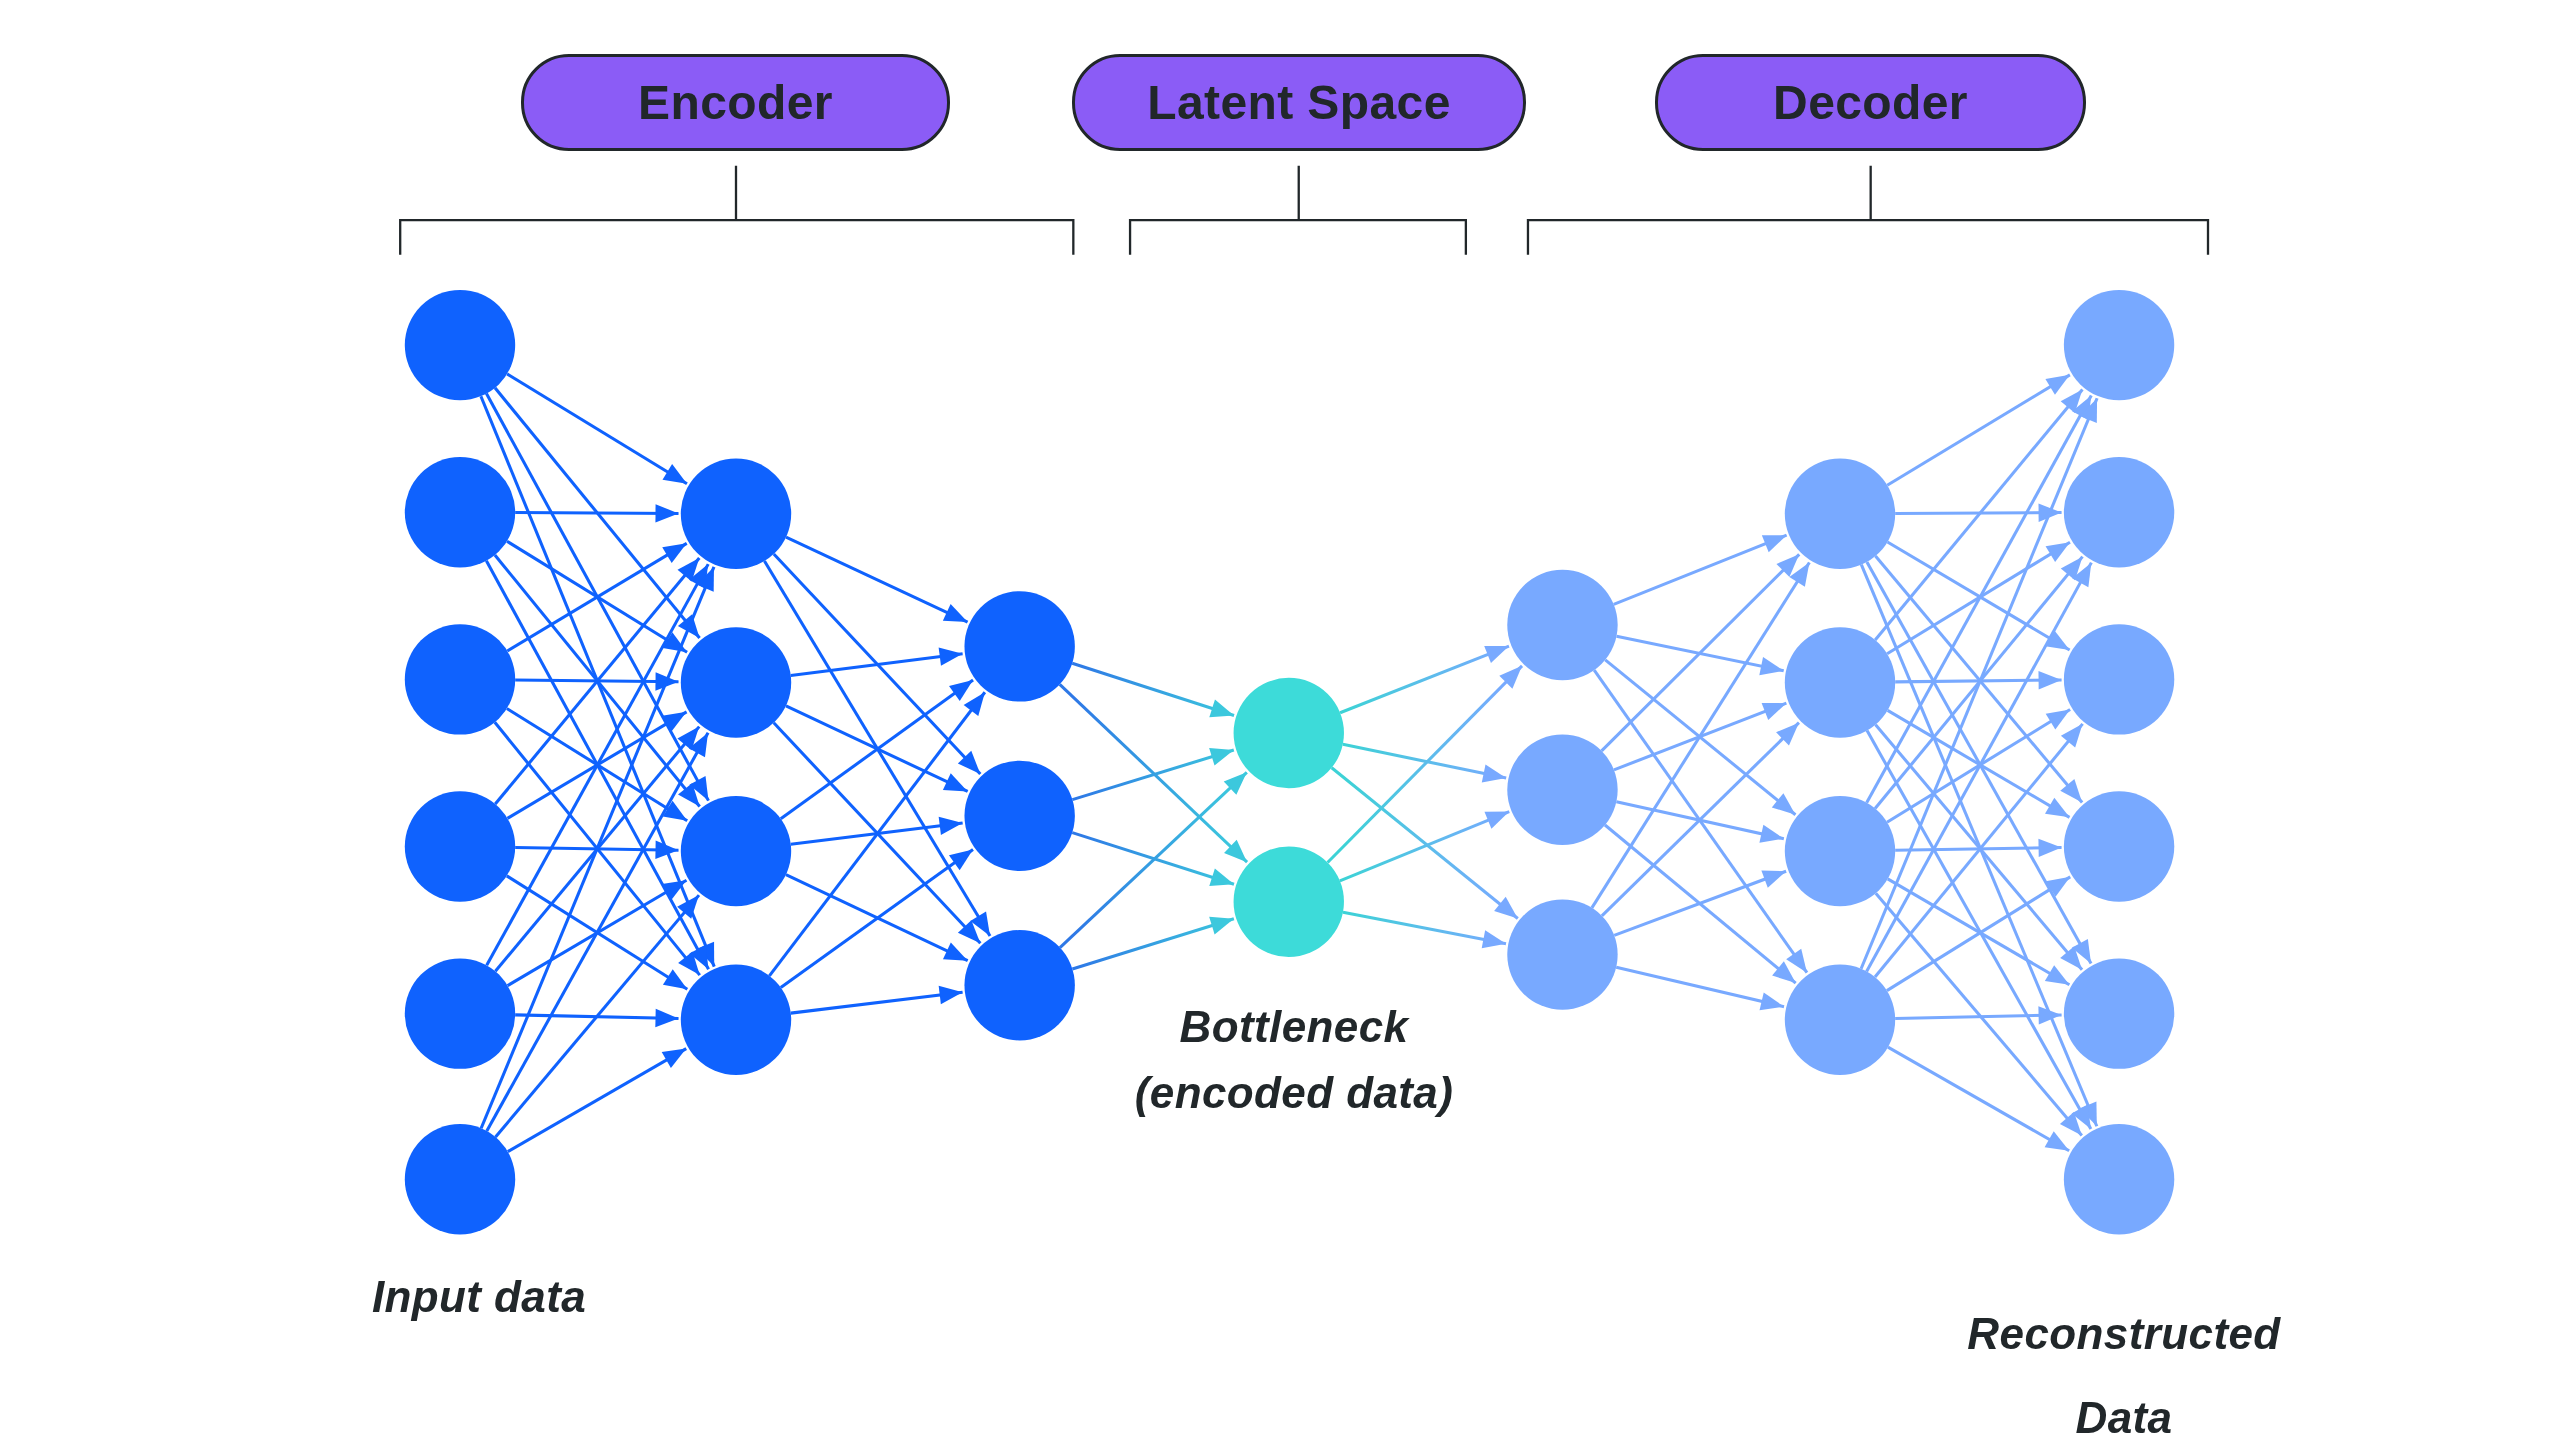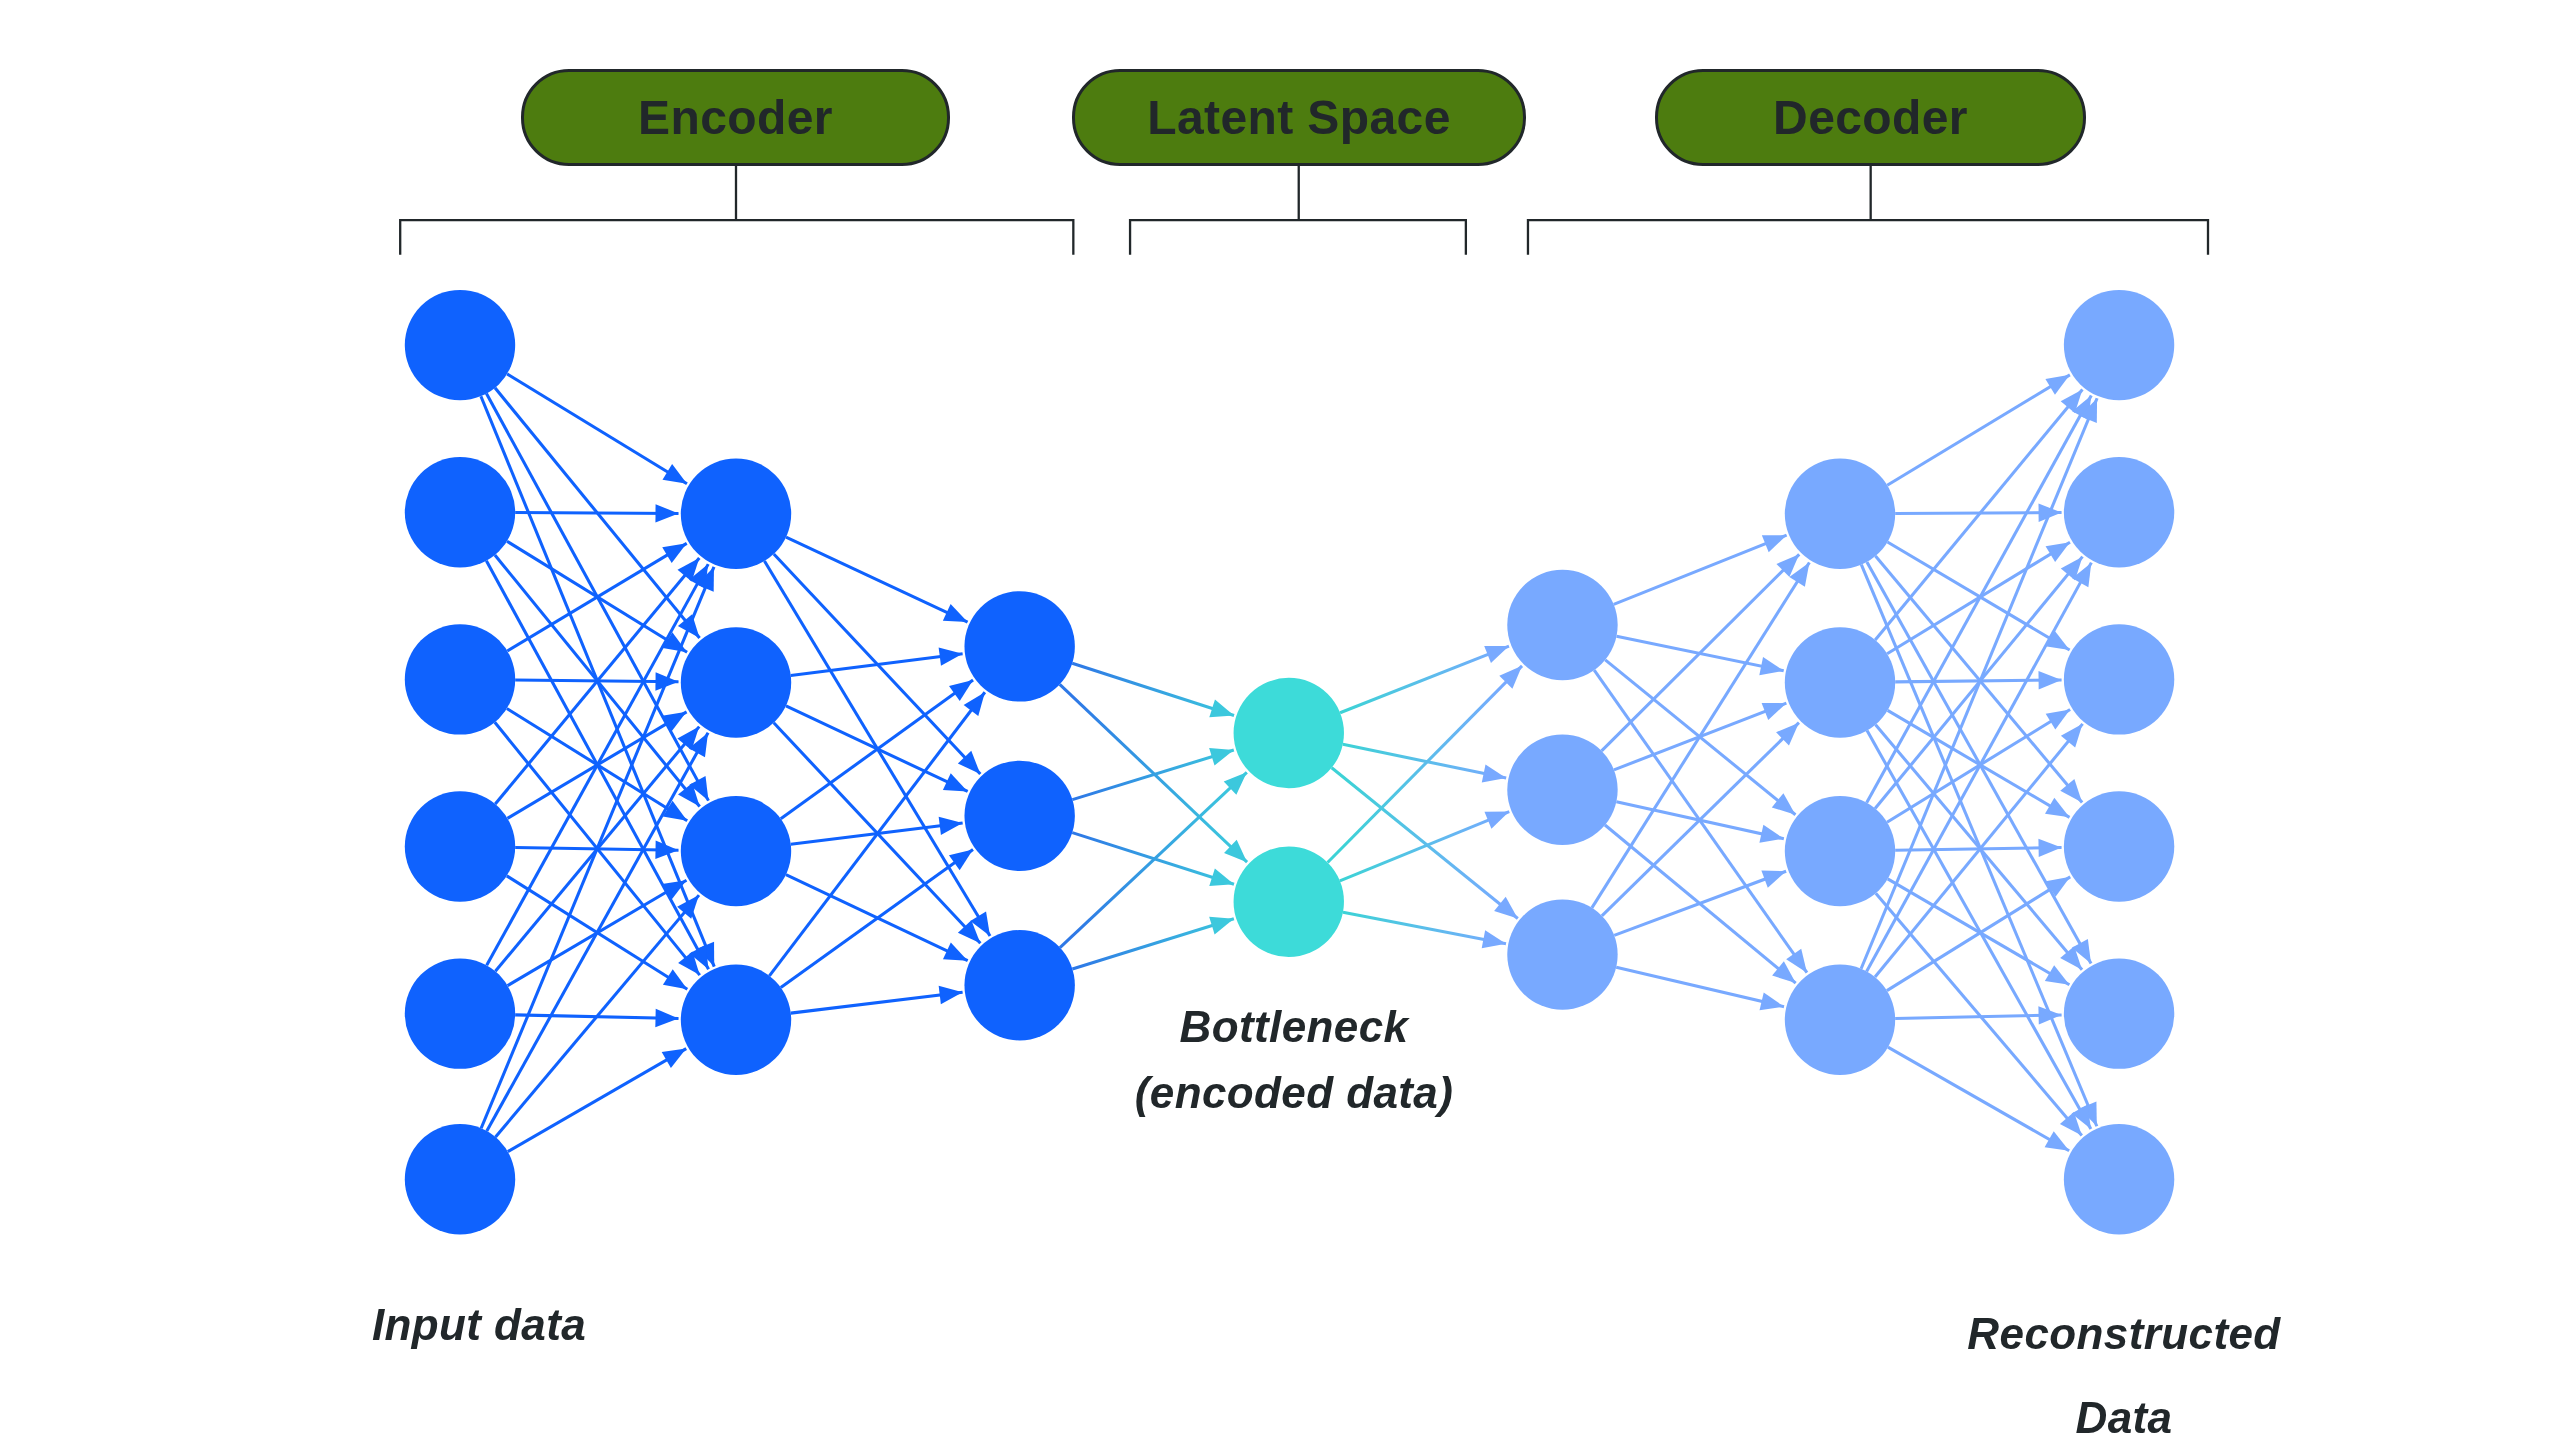--- a/index.html
+++ b/index.html
@@ -7,25 +7,25 @@
   .canvas {
     position:relative;
     width:2576px; height:1450px;
     background:#ffffff;
     font-family:"Liberation Sans", sans-serif;
     overflow:hidden;
   }
   .net-svg { position:absolute; left:0; top:0; width:2576px; height:1450px; }
   .pill {
     position:absolute;
-    top:69px; height:97px;
+    top:54px; height:97px;
     box-sizing:border-box;
     border:3.1px solid #21272a;
     border-radius:48px;
-    background:#4d7c0f;
+    background:#8b5cf6;
     display:flex; align-items:center; justify-content:center;
     font-size:48px; font-weight:700; color:#21272a;
     letter-spacing:0.4px;
     white-space:nowrap;
   }
   .diagram-label {
     position:absolute;
     transform:translate(-50%,-50%);
     text-align:center;
     font-size:44px; font-weight:700; color:#21272a;
@@ -214,20 +214,20 @@
   <div class="pill" style="left: 521px; width: 429px;">
     <span>Encoder</span>
   </div>
   <div class="pill" style="left: 1072px; width: 454px;">
     <span>Latent Space</span>
   </div>
   <div class="pill" style="left: 1655px; width: 431px; justify-content: center;">
     <span>Decoder</span>
   </div>
 
-  <div class="diagram-label lh-single" style="left: 479px; top: 1296px; margin-top: 28px;">Input data</div>
+  <div class="diagram-label lh-single" style="left: 479px; top: 1296px;">Input data</div>
   <div class="diagram-label lh-tight" style="left: 1294px; top: 1060px;">Bottleneck
 (encoded data)</div>
   <div class="diagram-label lh-loose" style="left: 2124px; top: 1376px;">Reconstructed
 Data</div>
 
 </div>
 
 
 </body></html>

